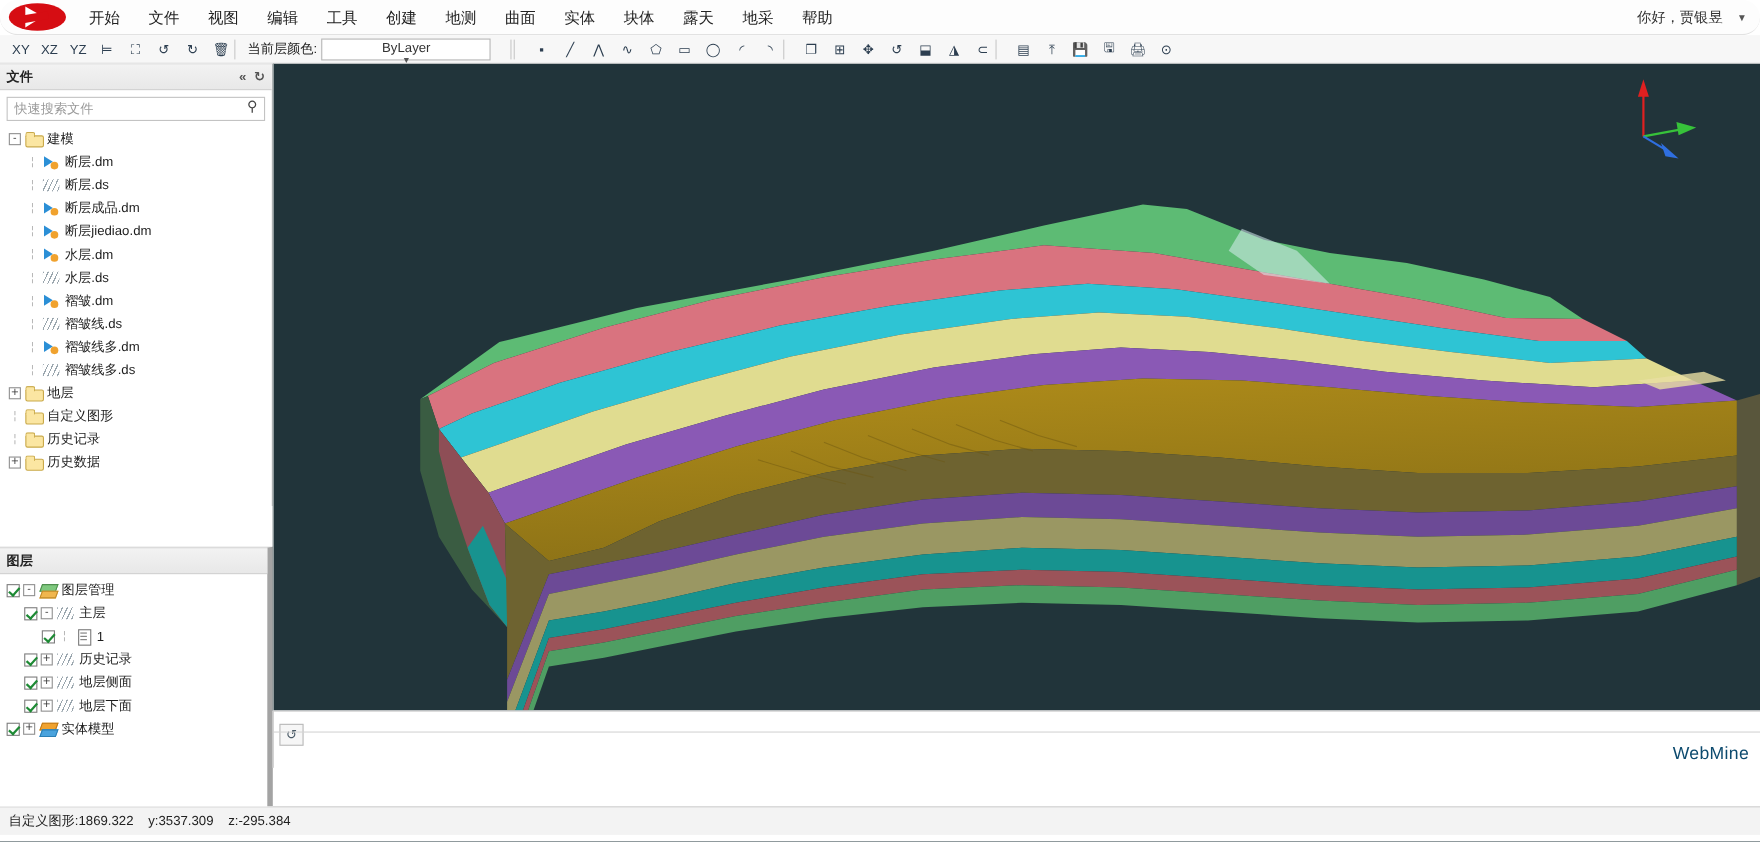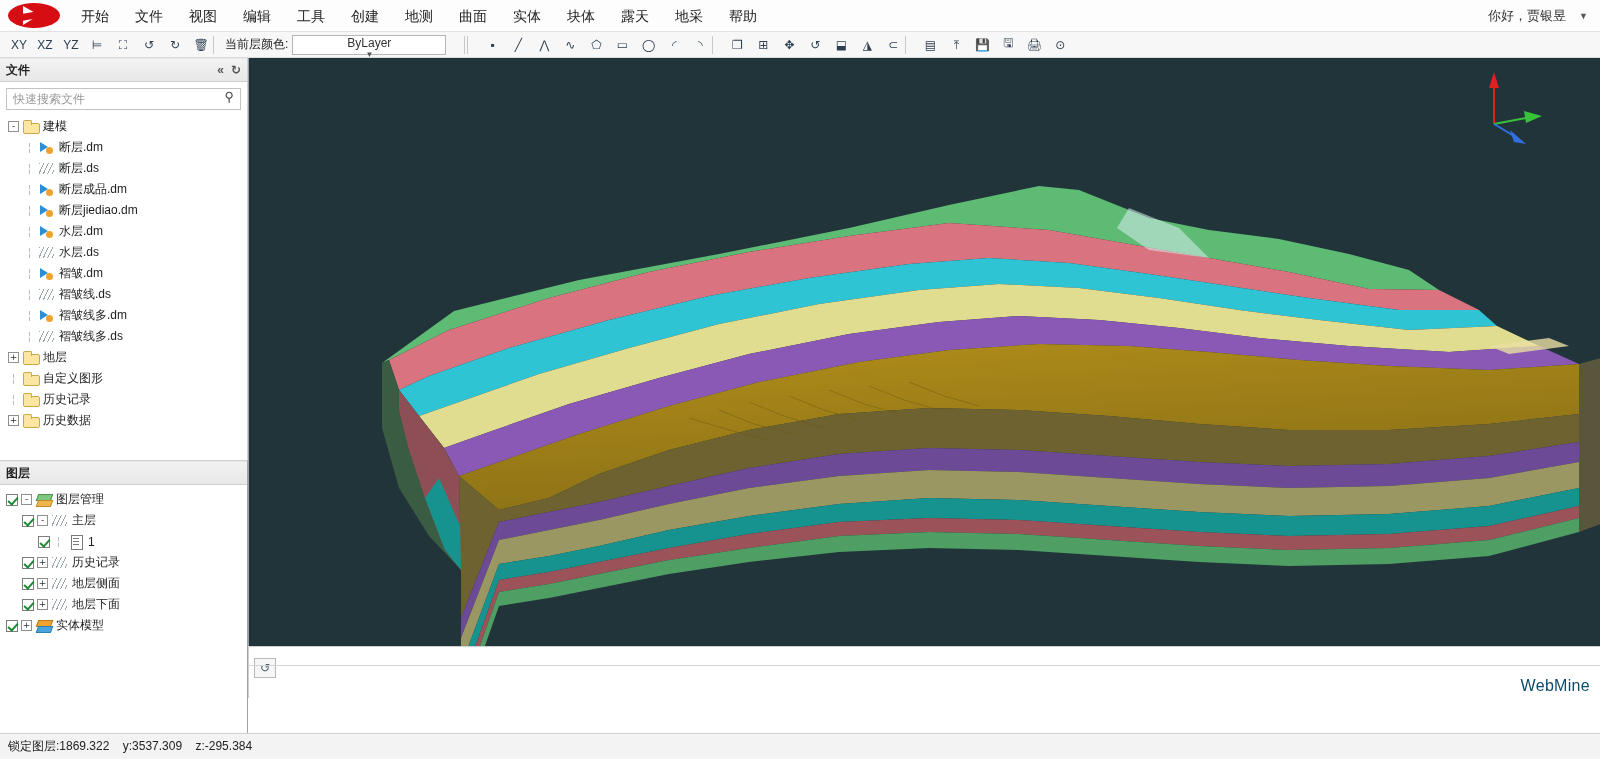--- a/index.html
+++ b/index.html
@@ -10,20 +10,21 @@
     color: #2a2a2a;
     background: #ffffff;
   }
   
   #menubar {
     height: 32px; width:1600px;
     background: #fdfdfd;
     border-bottom: 1px solid #e2e2e2;
     display: flex; align-items: center;
     position: relative;
+    border-radius: 16px;
   }
   #logo { width: 68px; height: 32px; display:flex; align-items:center; justify-content:center; }
   #logo .ellipse {
     width: 52px; height: 25px; border-radius: 50%;
     background: #d60d13; position: relative; overflow: hidden;
   }
   #logo .ellipse:before {
     content:""; position:absolute; left:15px; top:3px;
     width: 0; height: 0;
     border-top: 9px solid transparent;
@@ -153,21 +154,21 @@
   }
   .chk {
     width:12px; height:12px; border:1px solid #7d7d7d; background:#fff;
     margin-right:3px; flex:none; position:relative;
   }
   .chk.checked:after {
     content:""; position:absolute; left:3px; top:0px;
     width:4px; height:8px; border:solid #1d8a34;
     border-width: 0 2px 2px 0; transform: rotate(42deg);
   }
-  #layer-panel { flex:1; border-right:1px solid #a3a3a3; border-top:1px solid #cfcfcf; display:flex; flex-direction:column; background:#fff;}
+  #layer-panel { flex:1; border-right:5px solid #a3a3a3; border-top:1px solid #cfcfcf; display:flex; flex-direction:column; background:#fff;margin-top:37px;}
   #layer-tree { flex:1; padding: 4px 0 0 6px; overflow:hidden; }
 
   
   #viewcol { flex:1; display:flex; flex-direction:column; }
   #viewport {
     height: 588px; background:#21343a; position:relative; overflow:hidden;
     border-left:1px solid #9aa3a6;
   }
   #axis-triad { position:absolute; right: 48px; top: 8px; width:100px; height:90px; }
   #cmdarea { height:52px; background:#fff; border-left:1px solid #cfcfcf; border-top:1px solid #cfcfcf; position:relative; }
@@ -526,15 +527,15 @@
 
     <div id="cmdarea">
       <div id="cmd-btn">↺</div>
       <div id="brand-rule"></div>
       <div id="brand">WebMine</div>
     </div>
   </div>
 </div>
 
 <div id="statusbar">
-  <span id="coords">锁定图层:1869.322    y:3537.309    z:-295.384</span>
+  <span id="coords">自定义图形:1869.322    y:3537.309    z:-295.384</span>
   <div id="status-tail"></div>
 </div>
 
 </body></html>

